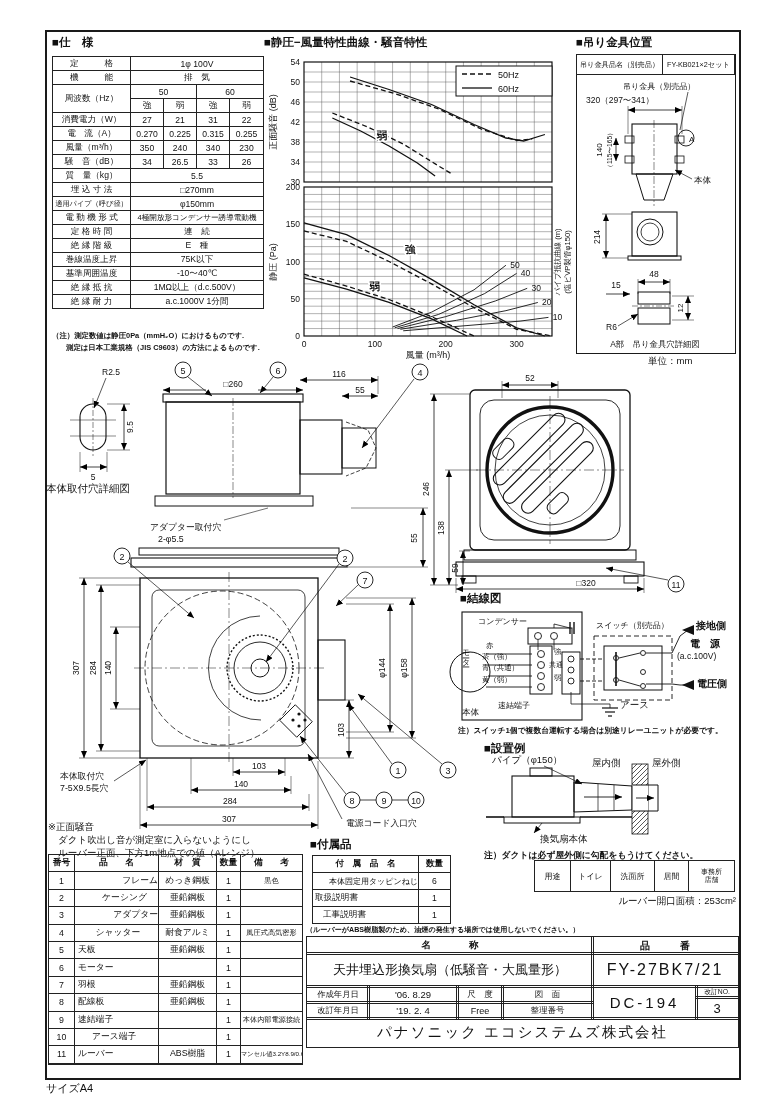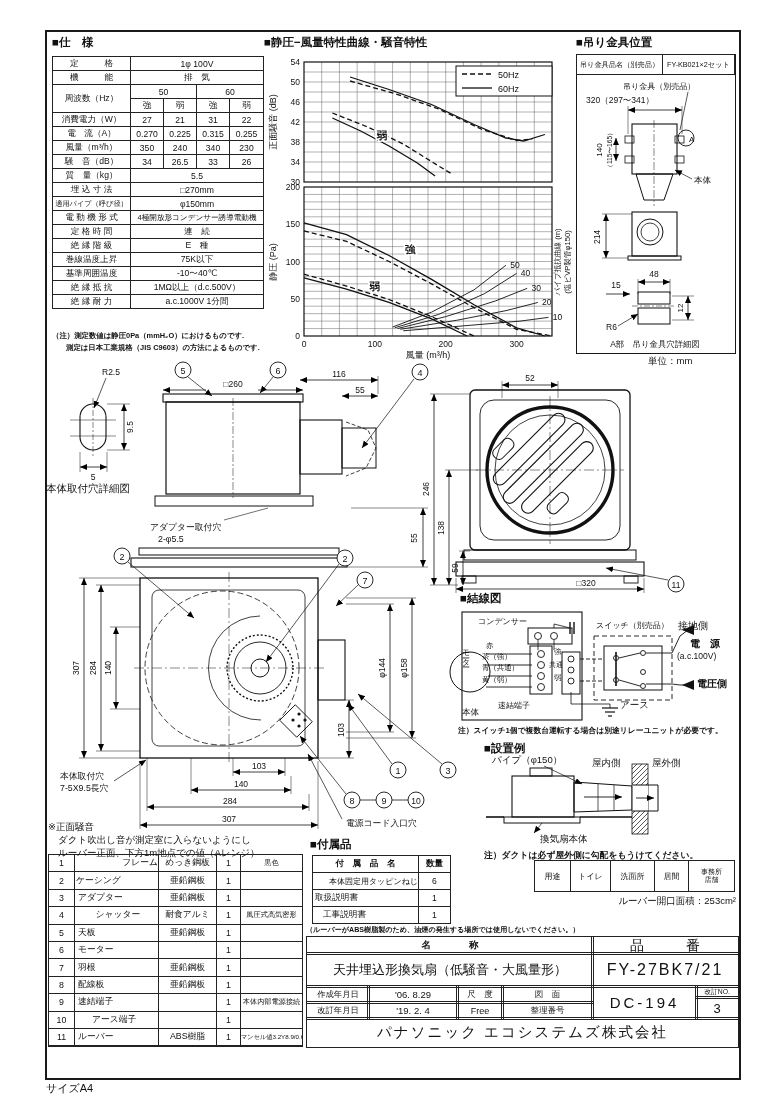--- a/index.html
+++ b/index.html
@@ -552,21 +552,21 @@
   <div class="t" style="left:486px;top:642px;font-size:7.4px">赤</div>
   <div class="t" style="left:482px;top:653px;font-size:7.4px">茶（強）</div>
   <div class="t" style="left:482px;top:664px;font-size:7.4px">青（共通）</div>
   <div class="t" style="left:482px;top:676px;font-size:7.4px">黄（弱）</div>
   <div class="t" style="left:554px;top:648px;font-size:7.4px">強</div>
   <div class="t" style="left:549px;top:661px;font-size:7px">共通</div>
   <div class="t" style="left:554px;top:674px;font-size:7.4px">弱</div>
   <div class="t" style="left:498px;top:701px;font-size:8px">速結端子</div>
   <div class="t" style="left:462px;top:708px;font-size:8.5px">本体</div>
   <div class="t" style="left:596px;top:621px;font-size:8px">スイッチ（別売品）</div>
-  <div class="t" style="left:678px;top:620px;font-size:10px;font-weight:normal">接地側</div>
+  <div class="t" style="left:696px;top:620px;font-size:10px;font-weight:bold">接地側</div>
   <div class="t" style="left:690px;top:638px;font-size:10px;font-weight:bold">電　源</div>
   <div class="t" style="left:677px;top:652px;font-size:8.5px">(a.c.100V)</div>
   <div class="t" style="left:697px;top:678px;font-size:10px;font-weight:bold">電圧側</div>
   <div class="t" style="left:620px;top:700px;font-size:9.5px">アース</div>
   <div class="t" style="left:458px;top:727px;font-size:7.8px;font-weight:bold">注）スイッチ1個で複数台運転する場合は別途リレーユニットが必要です。</div>
 
   <div class="t st" style="left:484px;top:742px">■設置例</div>
   <div class="t" style="left:492px;top:755px;font-size:9.5px">パイプ（φ150）</div>
   <div class="t" style="left:592px;top:758px;font-size:9.5px">屋内側</div>
   <div class="t" style="left:652px;top:758px;font-size:9.5px">屋外側</div>
@@ -626,37 +626,44 @@
 
   <table class="dt parts" style="position:absolute;left:48px;top:854px;width:254px;border-bottom:2px solid #222">
     <colgroup>
         <col style="width:26px">
         <col style="width:84px">
         <col style="width:58px">
         <col style="width:24px">
         <col style="width:62px">
       </colgroup>
     <tbody>
+        <tr style="font-weight:bold">
+      <td>番号</td>
+      <td>品　　名</td>
+      <td>材　質</td>
+      <td>数量</td>
+      <td>備　　考</td>
+    </tr>
     <tr>
           <td>1</td>
           <td style="text-align:right;padding-left:3px">フレーム</td>
           <td>めっき鋼板</td>
           <td>1</td>
           <td class="rem">黒色</td>
         </tr>
     <tr>
           <td>2</td>
-          <td style="text-align:left;padding-left:1px">ケーシング</td>
+          <td style="text-align:center;padding-left:16px">ケーシング</td>
           <td>亜鉛鋼板</td>
           <td>1</td>
           <td class="rem"></td>
         </tr>
     <tr>
           <td>3</td>
-          <td style="text-align:left;padding-left:3px">アダプター</td>
+          <td style="text-align:right;padding-left:3px">アダプター</td>
           <td>亜鉛鋼板</td>
           <td>1</td>
           <td class="rem"></td>
         </tr>
     <tr>
           <td>4</td>
           <td style="text-align:center;padding-left:3px">シャッター</td>
           <td>耐食アルミ</td>
           <td>1</td>
           <td class="rem">風圧式高気密形</td>
@@ -737,21 +744,21 @@
           <td>1</td>
         </tr>
   </tbody>
     </table>
   <div class="t" style="left:306px;top:926px;font-size:7.1px;font-weight:bold">（ルーバーがABS樹脂製のため、油煙の発生する場所では使用しないでください。）</div>
 
   <div>
     <div class="cell" style="left:306px;top:936px;width:286px;height:17px;font-size:9.5px;font-weight:bold">
         <span>名　　　　称</span>
       </div>
-    <div class="cell" style="left:591px;top:936px;width:146px;height:17px;font-size:14px;font-weight:normal">
+    <div class="cell" style="left:591px;top:936px;width:146px;height:17px;font-size:10px;font-weight:bold">
         <span>品　　　番</span>
       </div>
     <div class="cell" style="left:306px;top:952px;width:286px;height:34px;font-size:13px">
         <span>天井埋込形換気扇（低騒音・大風量形）</span>
       </div>
     <div class="cell" style="left:591px;top:952px;width:146px;height:34px;font-size:16px;letter-spacing:2px">
         <span>FY-27BK7/21</span>
       </div>
     <div class="cell" style="left:306px;top:985px;width:62px;height:17px;font-size:8.3px">
         <span>作成年月日</span>

